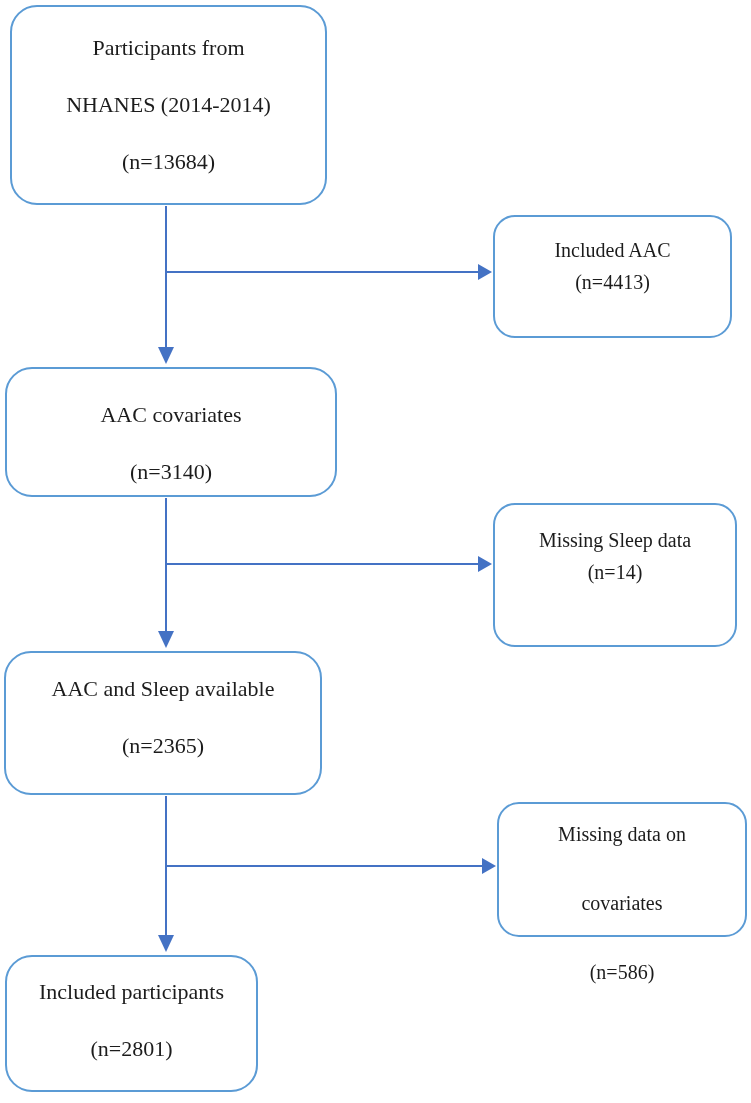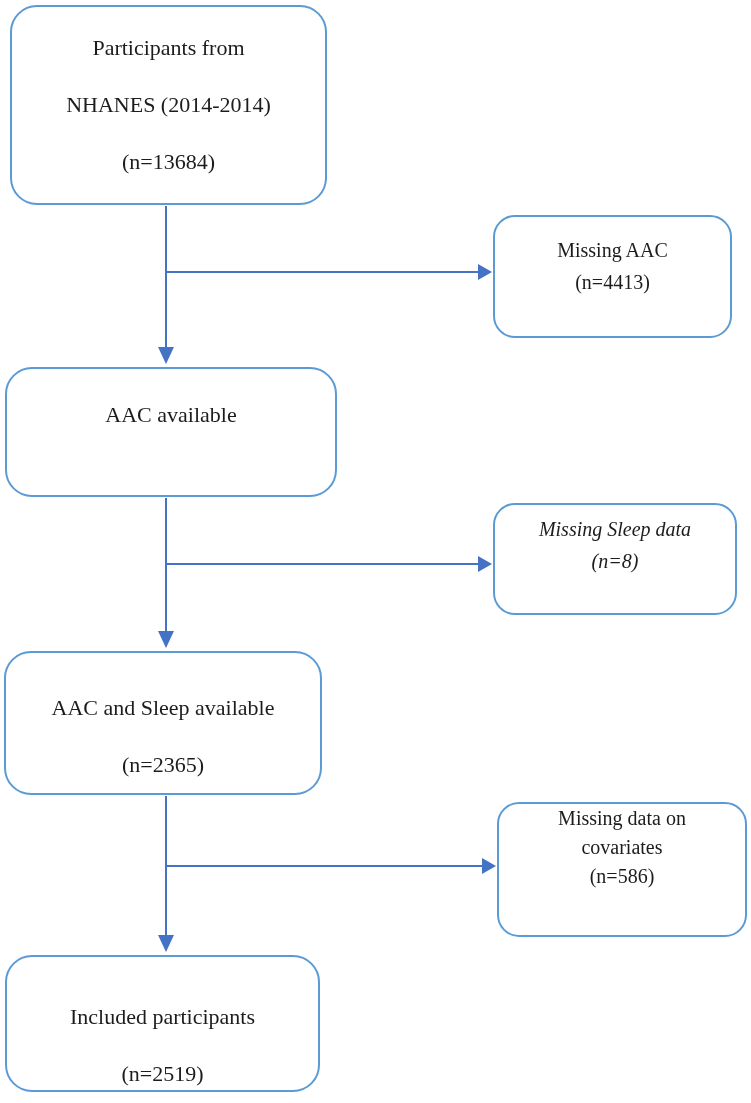--- a/index.html
+++ b/index.html
@@ -36,26 +36,26 @@
   }
   .flow-box .line {
     display: block;
     white-space: nowrap;
   }
   .main .line { line-height: 57px; }
   .side .line { line-height: 32px; }
 
   #box-participants { left: 10px;  top: 5px;    width: 317px; height: 200px; padding-top: 12px; }
   #box-aac          { left: 5px;   top: 367px;  width: 332px; height: 130px; padding-top: 17px; }
-  #box-aac-sleep    { left: 4px;   top: 651px;  width: 318px; height: 144px; padding-top: 18px; justify-content: flex-end; }
-  #box-included     { left: 5px;   top: 955px;  width: 315px; height: 137px; padding-top: 31px; }
+  #box-aac-sleep    { left: 4px;   top: 651px;  width: 318px; height: 144px; padding-top: 7px; }
+  #box-included     { left: 5px;   top: 955px;  width: 253px; height: 137px; padding-top: 6px; }
 
   #box-missing-aac        { left: 493px; top: 215px; width: 239px; height: 123px; padding-top: 17px; }
-  #box-missing-sleep      { left: 493px; top: 503px; width: 244px; height: 112px; padding-top: 8px; font-style: italic; }
-  #box-missing-covariates { left: 497px; top: 802px; width: 250px; height: 135px; padding-top: 0; }
+  #box-missing-sleep      { left: 493px; top: 503px; width: 244px; height: 144px; padding-top: 19px; }
+  #box-missing-covariates { left: 497px; top: 802px; width: 250px; height: 135px; padding-top: 16px; gap: 40px; }
   #box-missing-covariates .line { line-height: 29px; }
 
   .connector-layer {
     position: absolute;
     left: 0; top: 0;
     width: 751px;
     height: 1103px;
     pointer-events: none;
   }
   .connector-layer path {
@@ -100,41 +100,42 @@
     </g>
   </svg>
 
   <div class="flow-box main" id="box-participants">
     <span class="line">Participants from</span>
     <span class="line">NHANES (2014-2014)</span>
     <span class="line">(n=13684)</span>
   </div>
 
   <div class="flow-box main" id="box-aac">
-    <span class="line">AAC available</span>
+    <span class="line">AAC covariates</span>
+    <span class="line">(n=3140)</span>
   </div>
 
   <div class="flow-box main" id="box-aac-sleep">
     <span class="line">AAC and Sleep available</span>
     <span class="line">(n=2365)</span>
   </div>
 
   <div class="flow-box main" id="box-included">
     <span class="line">Included participants</span>
-    <span class="line">(n=2519)</span>
+    <span class="line">(n=2801)</span>
   </div>
 
   <div class="flow-box side" id="box-missing-aac">
-    <span class="line">Missing AAC</span>
+    <span class="line">Included AAC</span>
     <span class="line">(n=4413)</span>
   </div>
 
   <div class="flow-box side" id="box-missing-sleep">
     <span class="line">Missing Sleep data</span>
-    <span class="line">(n=8)</span>
+    <span class="line">(n=14)</span>
   </div>
 
   <div class="flow-box side" id="box-missing-covariates">
     <span class="line">Missing data on</span>
     <span class="line">covariates</span>
     <span class="line">(n=586)</span>
   </div>
 
 </div>
 

